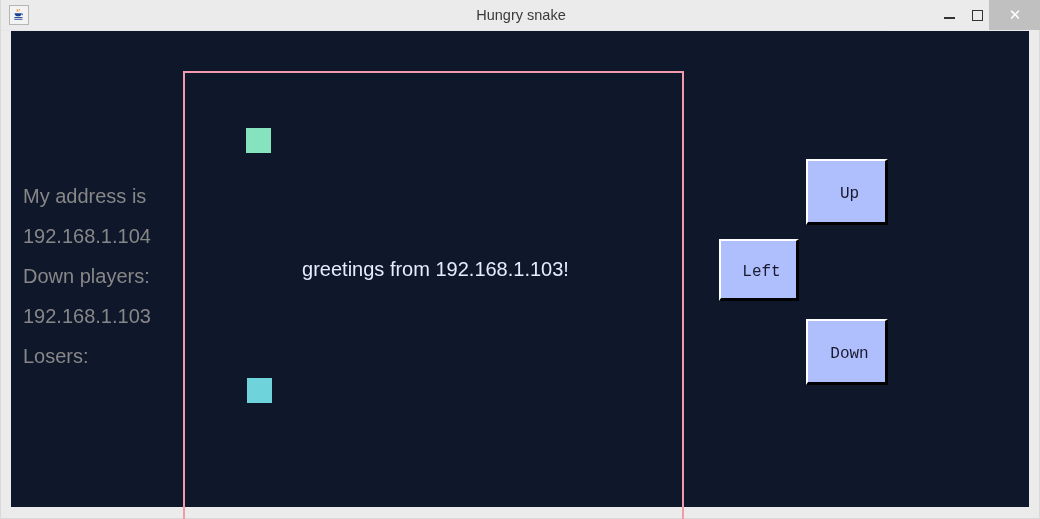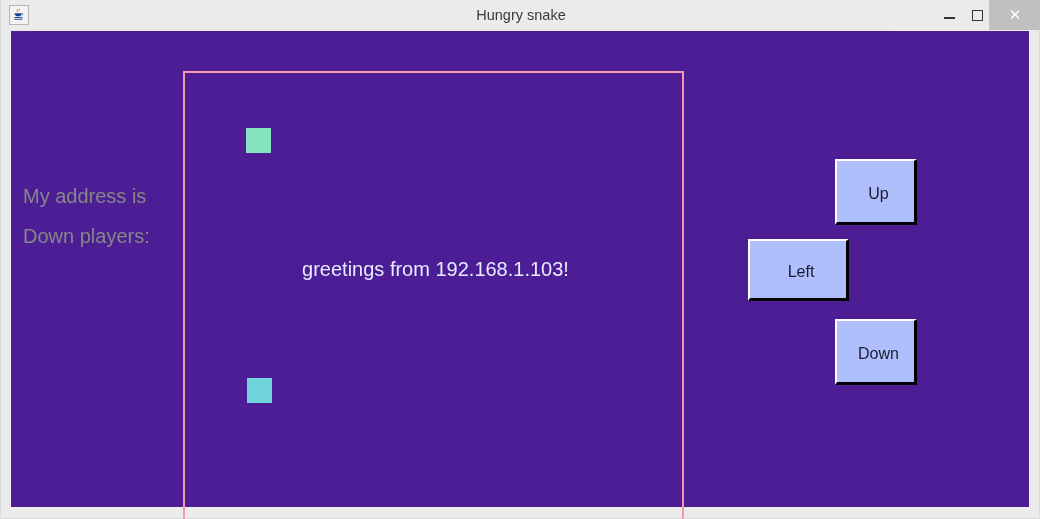--- a/index.html
+++ b/index.html
@@ -150,33 +150,32 @@
 
   
   .dir-btn {
     position: absolute;
     background: #afbffd;
     border-top: 2px solid #ffffff;
     border-left: 2px solid #ffffff;
     border-right: 3px solid #000000;
     border-bottom: 3px solid #000000;
     box-sizing: border-box;
-    font-family: Liberation Sans, sans-serif;
+    font-family: Liberation Mono, monospace;
     font-size: 16px;
     color: #1a1a2e;
     display: flex;
     align-items: center;
     justify-content: center;
     padding-top: 4px;
     padding-left: 6px;
     cursor: default;
-    margin-left: 29px;
   }
   #btn-up    { left: 795px; top: 128px; width: 82px;  height: 66px; }
-  #btn-left  { left: 708px; top: 208px; width: 101px;  height: 62px; }
+  #btn-left  { left: 708px; top: 208px; width: 80px;  height: 62px; }
   #btn-right { left: 881px; top: 208px; width: 82px;  height: 62px; }
   #btn-down  { left: 795px; top: 288px; width: 82px;  height: 66px; }
 </style>
 </head>
 <body>
 
 <div id="window">
 
   <div id="titlebar">
 
@@ -199,25 +198,28 @@
 
     <div class="winbtn" id="btn-max">
       <div class="glyph-max"></div>
     </div>
 
     <div class="winbtn" id="btn-close" style="background: rgb(192, 192, 192);">
       <div class="glyph-close">✕</div>
     </div>
   </div>
 
-  <div id="content" style="background: #4c1d95;">
+  <div id="content" style="background: #0f172a;">
 
     <div id="info-panel">
       <div class="info-line" style="color: rgb(135, 135, 135);">My address is</div>
+      <div class="info-line" style="color: rgb(135, 135, 135);">192.168.1.104</div>
       <div class="info-line" style="color: rgb(135, 135, 135);">Down players:</div>
+      <div class="info-line" style="color: rgb(135, 135, 135);">192.168.1.103</div>
+      <div class="info-line" style="color: rgb(135, 135, 135);">Losers:</div>
     </div>
 
     <div id="game-board" style="border-color: rgb(240, 154, 171);">
       <div class="snake-cell" style="left: 61px; top: 55px; background: rgb(133, 227, 190);"></div>
       <div class="snake-cell" style="left: 62px; top: 305px; background: rgb(111, 211, 219);"></div>
       <div id="greeting-text" style="color: rgb(230, 236, 255);">greetings from 192.168.1.103!</div>
     </div>
 
     <div class="dir-btn" id="btn-up">Up</div>
     <div class="dir-btn" id="btn-left">Left</div>

